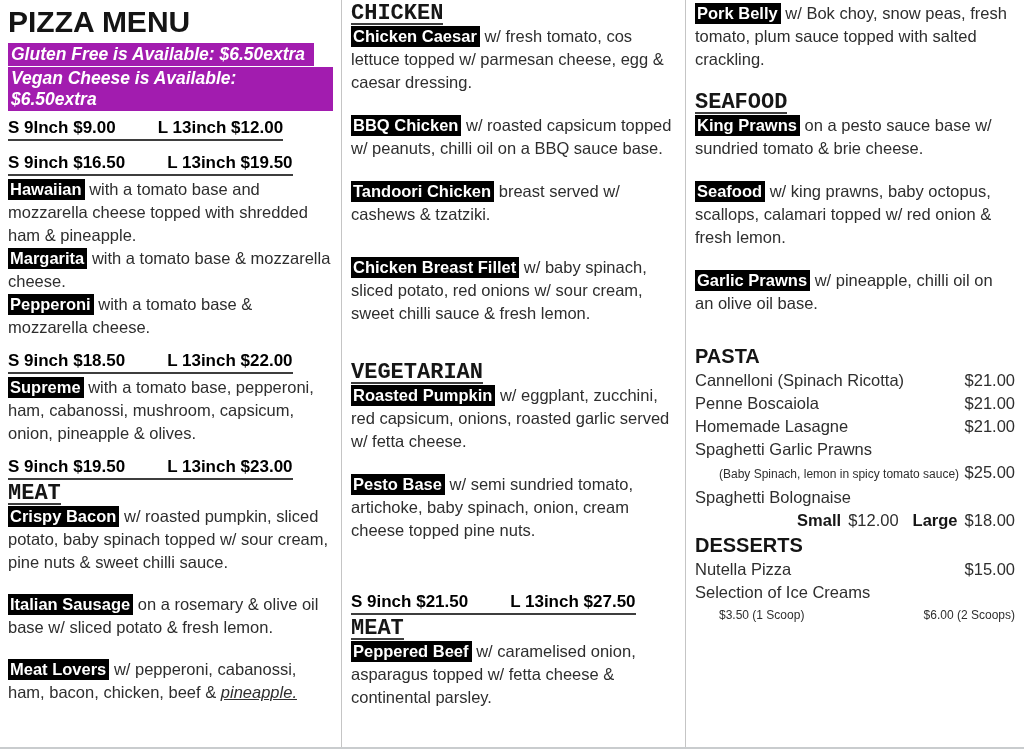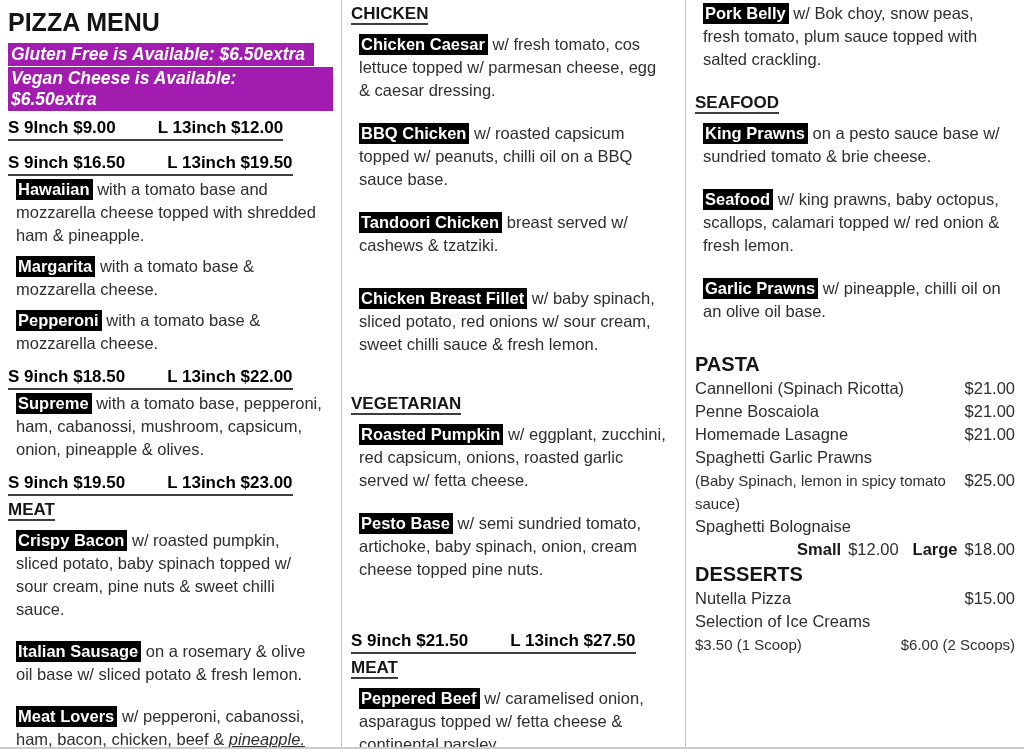--- a/index.html
+++ b/index.html
@@ -13,54 +13,54 @@
     display:grid; grid-template-columns:342px 344px 338px;
     width:1024px; height:749px;
     border-bottom:2px solid #c9ccce;
     overflow:hidden;
   }
   .col { font-size:16.5px; line-height:23px; overflow:hidden; }
   .col1 { padding:0 8px 0 8px; border-right:1px solid #c5c5c5; }
   .col2 { padding:0 10px 0 9px; border-right:1px solid #c5c5c5; }
   .col3 { padding:0 9px 0 9px; }
 
-  .title { font-size:25px; line-height:32px; font-weight:bold; color:#141414; margin:6px 0 5px 0; }
+  .title { font-size:30px; line-height:32px; font-weight:bold; color:#141414; margin:6px 0 5px 0; }
 
   .promo {
     display:table; background:#a21caf; color:#fff;
     font-weight:bold; font-style:italic; font-size:17.5px; line-height:21px;
     padding:1px 9px 1px 3px; margin:0 0 1px 0;
   }
 
   .sizes {
     display:inline-block; font-weight:bold; color:#000000; font-size:17px;
     border-bottom:2px solid #3e3e3e; padding-bottom:1px; line-height:21px;
   }
   .sizes .gap { display:inline-block; width:42px; }
 
-  .section { font-size:17px; line-height:23px; }
+  .section { font-size:22px; line-height:23px;font-family:Liberation Mono, monospace; }
   .section .u {
     display:inline-block; font-weight:bold; color:#161616;
     border-bottom:2px solid #3e3e3e; padding-bottom:0px; line-height:19px;
   }
 
   .hl { background:#000; color:#fff; font-weight:bold; padding:1px 3px 2px 2px; }
 
-  .item { margin:8px; }
+  .item { margin:0; }
   .tail { font-style:italic; text-decoration:underline; }
 
   .mt2 { margin-top:2px; } .mt5 { margin-top:5px; }
   .mt19 { margin-top:19px; } .mt20 { margin-top:20px; }
   .mt22 { margin-top:10px; } .mt28 { margin-top:28px; }
   .mt30 { margin-top:30px; } .mt36 { margin-top:36px; }
   .mt48 { margin-top:48px; } .mt52 { }
 
   .big-head { font-size:20px; line-height:26px; font-weight:bold; color:#141414; }
   .prow { display:flex; justify-content:space-between; align-items:baseline; line-height:23px; }
-  .small-text { font-size:15px; }
+  .small-text { font-size:12px;margin-left:24px; }
   .size-row { display:flex; justify-content:flex-end; align-items:baseline; line-height:23px; }
   .size-row .lbl { font-weight:bold; color:#161616; margin-left:14px; margin-right:7px; }
   .size-row .lbl:first-child { margin-left:0; }
 </style>
 </head>
 <body>
 
 <div class="page">
 
   <div class="col col1">

